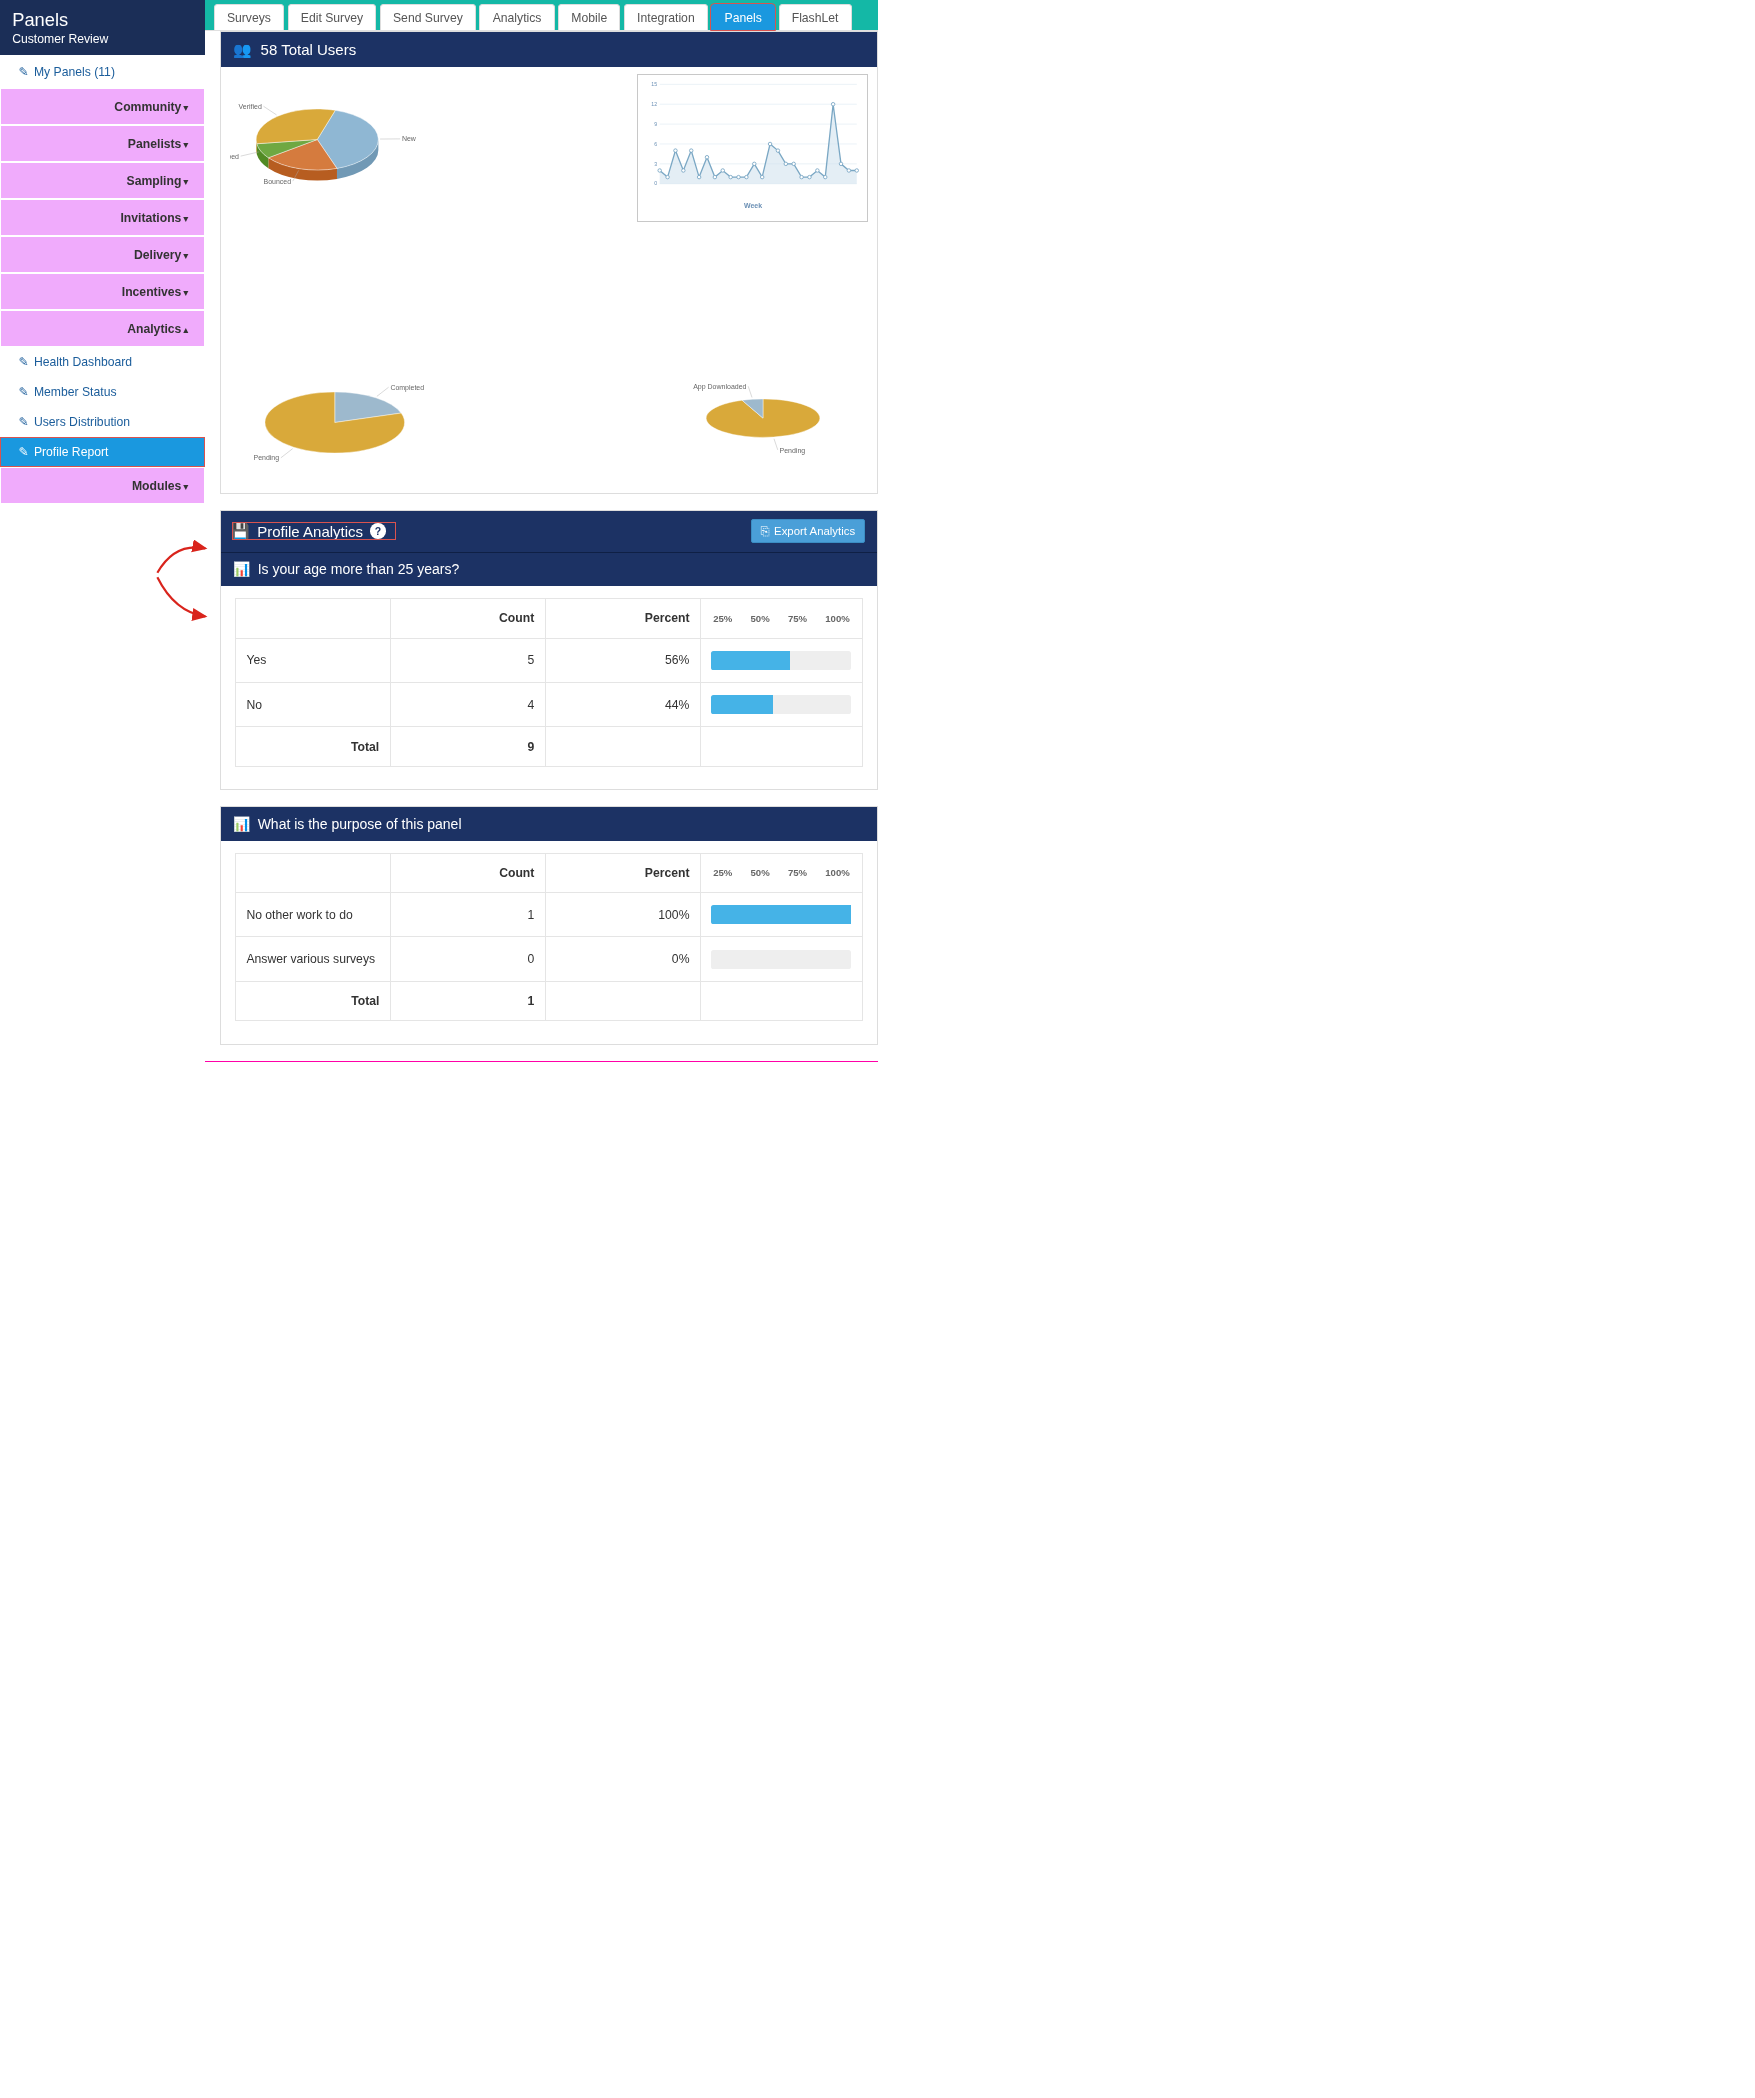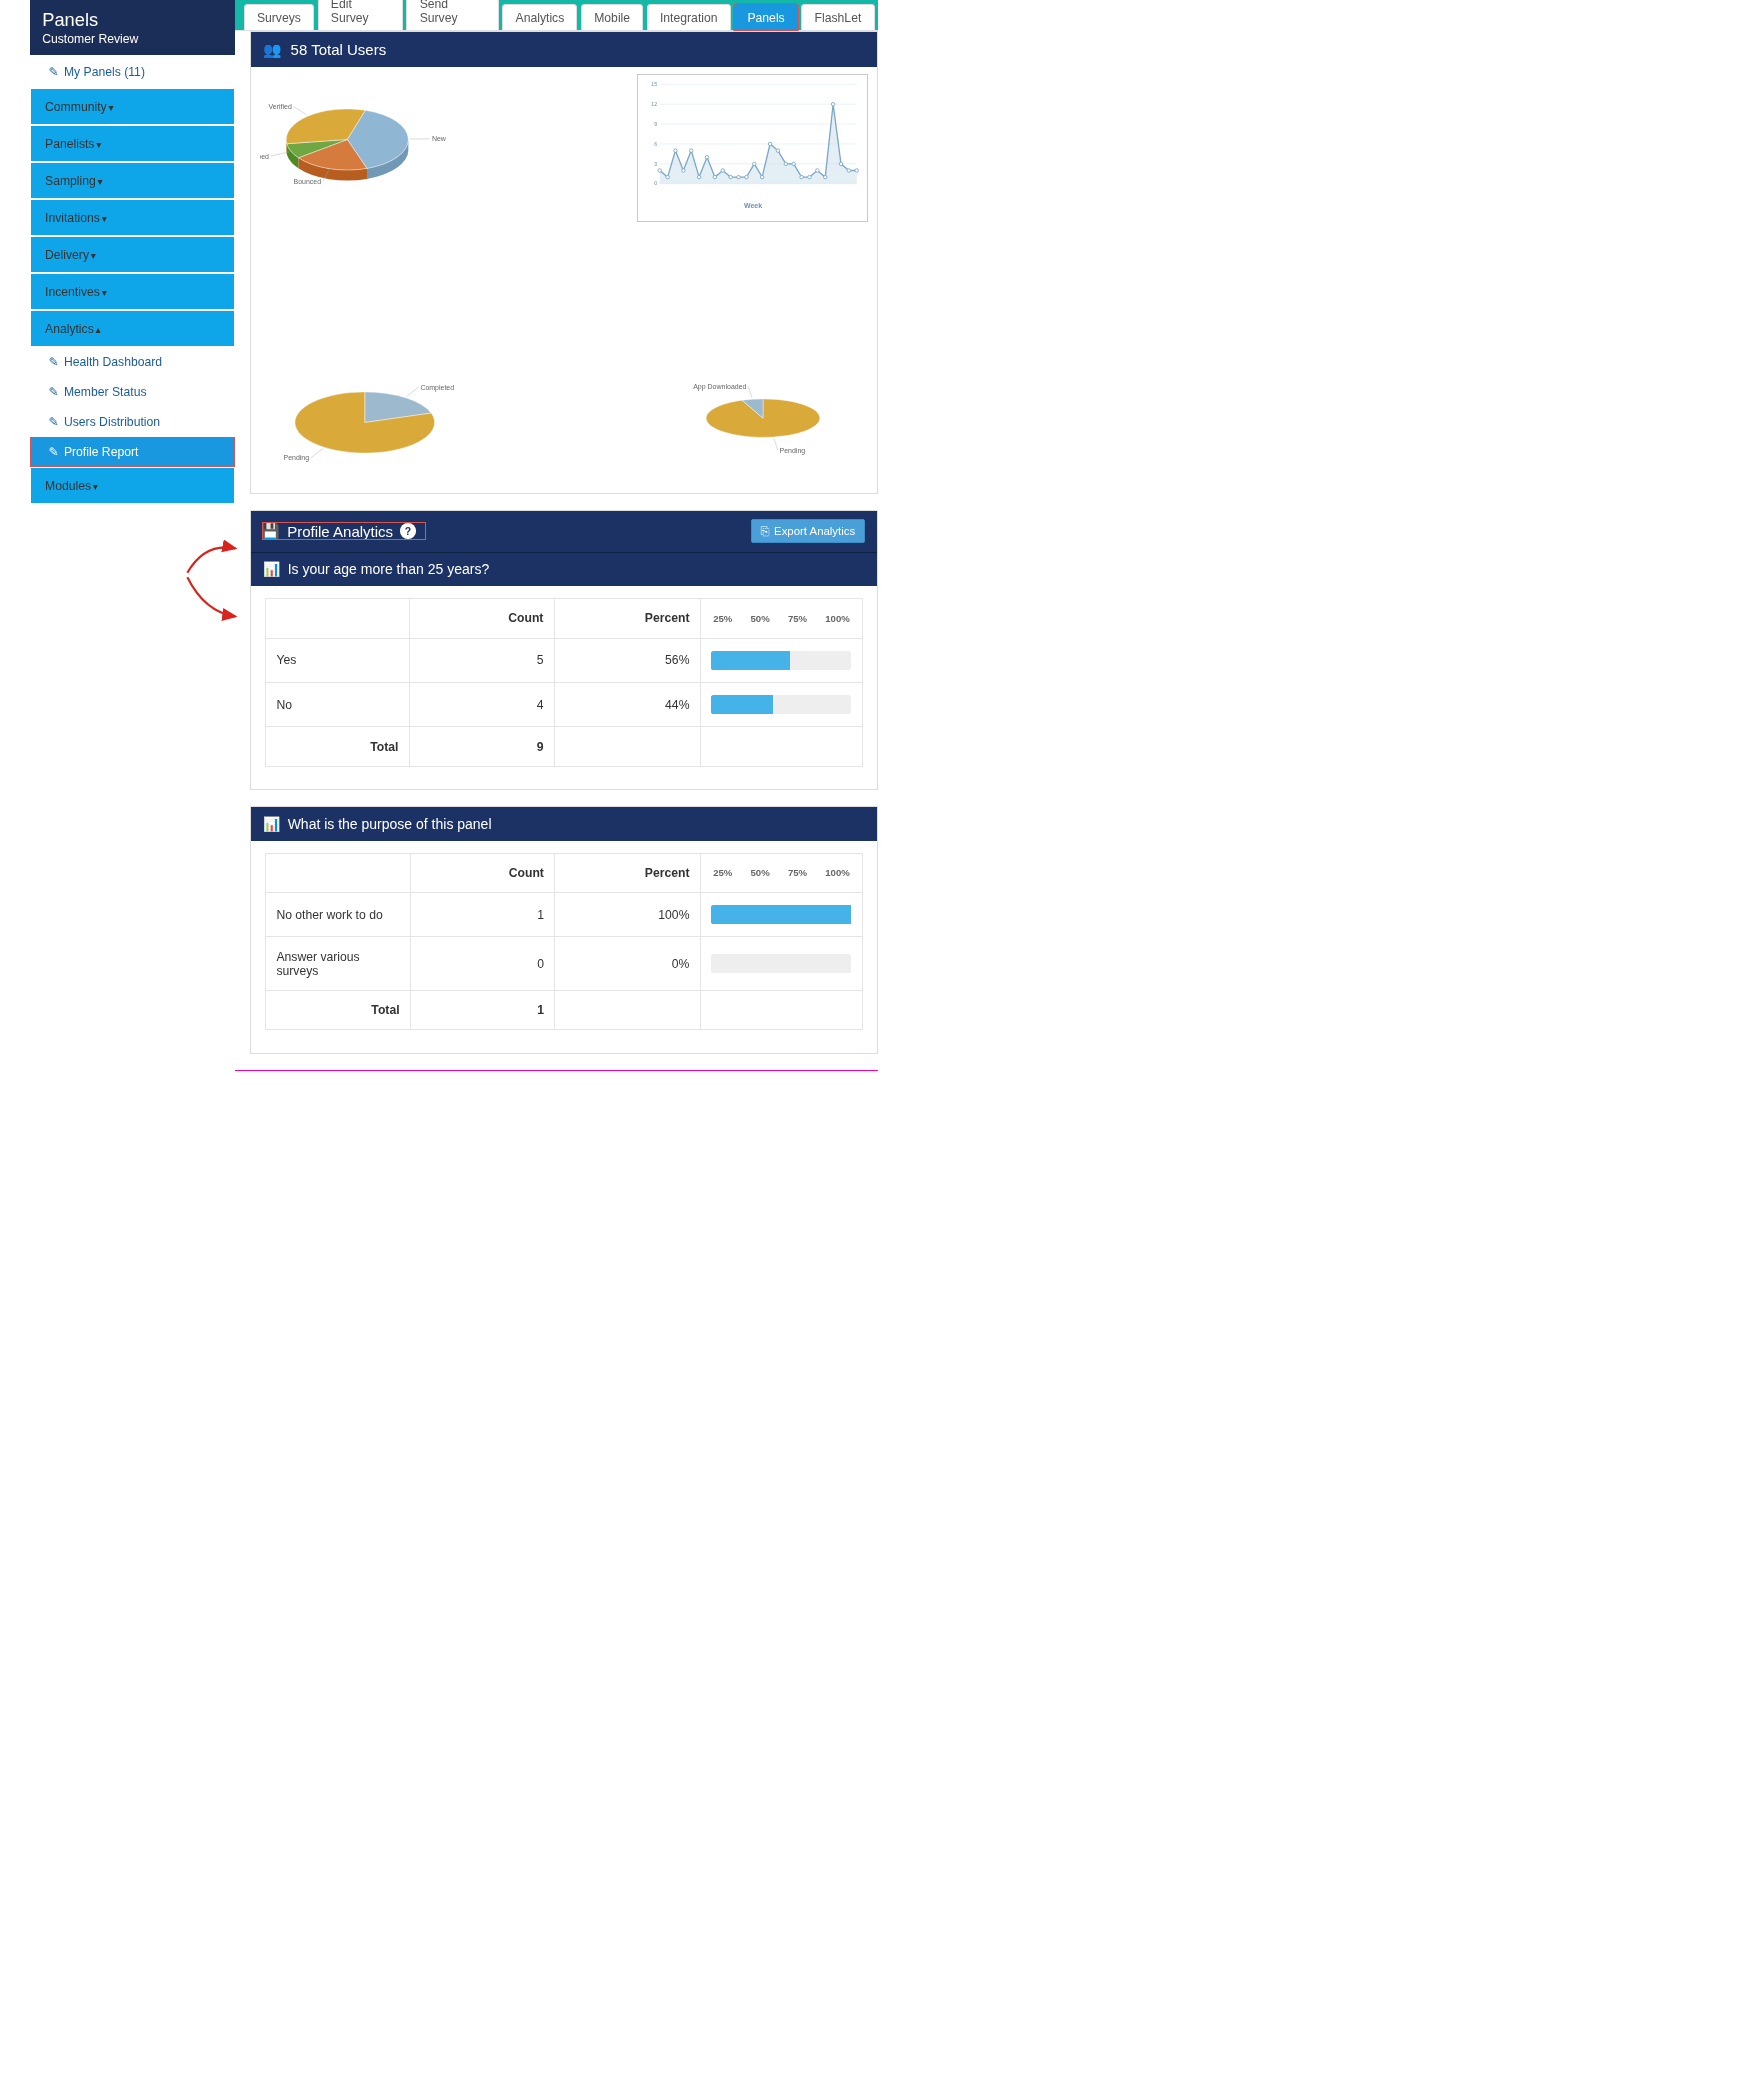--- a/index.html
+++ b/index.html
@@ -1,23 +1,23 @@
 <!DOCTYPE html>
 <html style="font-size:14px"><head>
 <meta charset="utf-8">
 <style>
   * { box-sizing: border-box; margin: 0; padding: 0; }
   body { font-family: "Helvetica Neue", Helvetica, Arial, sans-serif; font-size: 12.2px; color: #333; background: #fff; width:878px; }
-  .container { display: flex; margin-left: 30px; }
+  .container { display: flex; }
   .sidebar { width: 205px; flex: 0 0 205px; }
   .sb-header { background: #1b2e57; color: #fff; padding: 8.7px 12.2px 8.7px 12.2px; }
   .sb-title { font-size: 18.3px; font-weight: 400; margin-bottom: 1.7px; }
   .sb-subtitle { font-size: 12.2px; }
   .sb-link { display:flex; align-items:center; gap:5.2px; padding: 8.7px 17.5px; color:#1b5d9b; font-size:12.2px; cursor:pointer; border:0.9px solid #fff; background:#fff;}
-  .sb-section { background:#0ea5e9; border:0.9px solid #fff; padding: 10.5px 14px; color:#333; font-size:12.2px; display:flex; justify-content:flex-start; align-items:center; cursor:pointer;}
+  .sb-section { background:#f0abfc; border:0.9px solid #fff; padding: 10.5px 14px; color:#333; font-size:12.2px; display:flex; justify-content:flex-end; align-items:center; cursor:pointer;font-weight:bold;}
   .sb-sub { background:#fff; border:0.9px solid #fff; padding: 7px 17.5px; color:#1b5d9b; font-size:12.2px; cursor:pointer; display:flex; align-items:center; gap:5.2px;}
   .sb-sub.active { background:#1a98df; color:#fff; outline:1.7px solid #d9534f; outline-offset:-1.7px;}
   .caret-down::after { content:"▼"; font-size:8.7px; color:#333;}
   .caret-up::after { content:"▲"; font-size:8.7px; color:#333;}
   .main { flex:1; }
   .top-tabs { display:flex; align-items:flex-end; background:#14b8a6; border-bottom:0.9px solid #e0e0e0; height:31px; padding-left:8.7px;}
   .tab { background:#fff; border:0.9px solid #ddd; border-bottom:none; border-radius:3.5px 3.5px 0 0; margin-right:3.5px; padding:6.1px 12.2px 5.2px 12.2px; font-size:12.2px; color:#555; cursor:pointer;}
   .tab.active { background:#1a98df; color:#fff; border-color:#1a98df; outline:1.7px solid #d9534f; outline-offset:-0.9px;}
   .content { padding:0 0 0 0;}
   .panel { margin: 0 0 15.7px 0; border:0.9px solid #ddd; background:#fff; }

